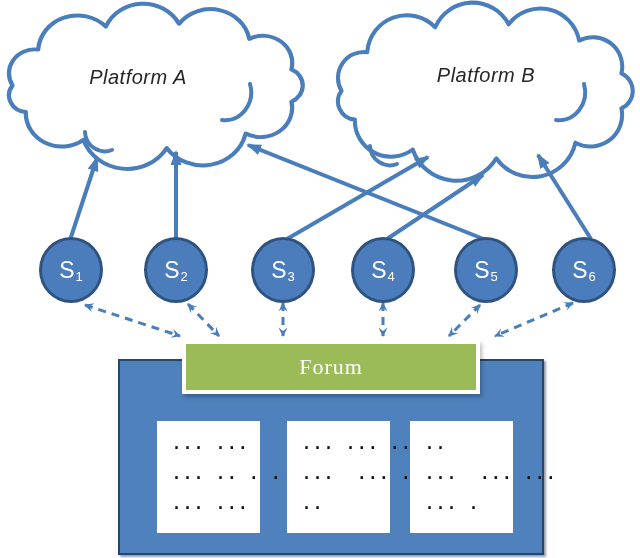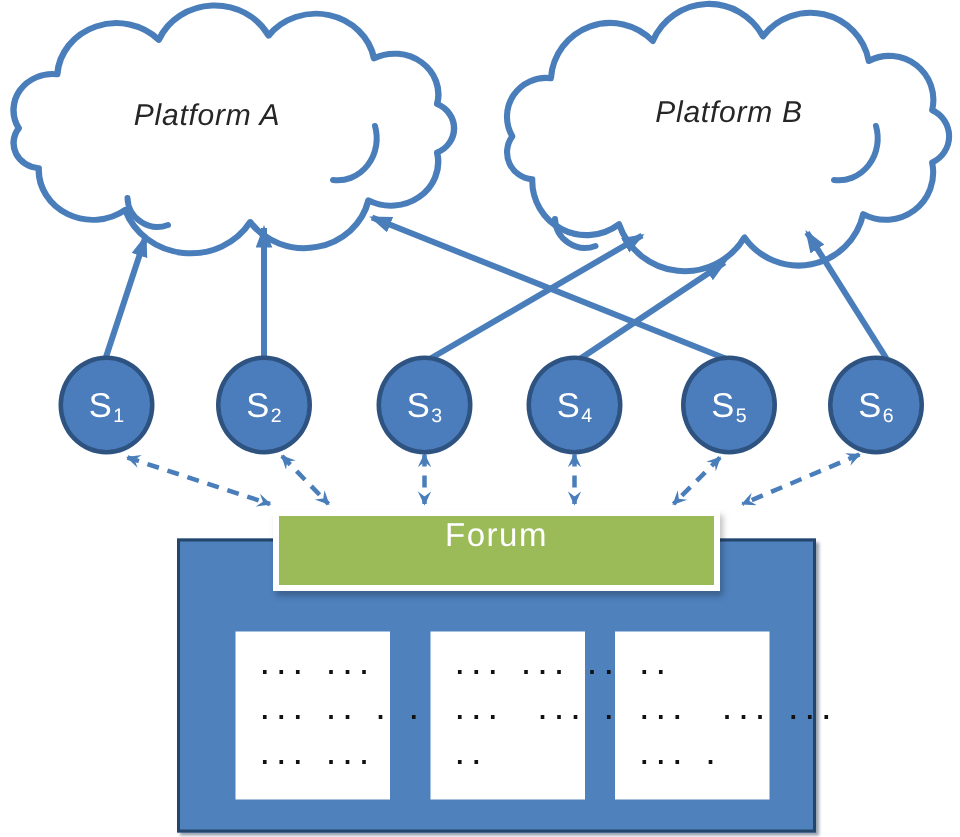--- a/index.html
+++ b/index.html
@@ -25,23 +25,24 @@
   .node .ns{font-size:13px;line-height:1;margin-top:12px;margin-left:1px;}
 
   .container-box{
     position:absolute;left:118px;top:359px;width:426px;height:196px;box-sizing:border-box;
     background:#4f81bd;border:2px solid #24466b;
     box-shadow:2px 2px 2px rgba(20,40,70,0.45);
   }
   .forum-box{
     position:absolute;left:182px;top:340px;width:298px;height:54px;box-sizing:border-box;
     background:#9bbb59;border:4px solid #ffffff;
-    display:flex;justify-content:center;
+    display:flex;align-items:center;justify-content:center;
     color:#ffffff;font-size:22px;letter-spacing:1px;
     box-shadow:2px 3px 4px rgba(0,0,0,0.25);
+    font-family:Liberation Serif, serif;
   }
   .card{
     position:absolute;top:421px;width:103px;height:112px;background:#ffffff;
     padding:14px 0 0 15px;box-sizing:border-box;
   }
   .card.c1{left:157px;} .card.c2{left:287px;} .card.c3{left:410px;}
   .card .row{
     height:30px;font-family:"DejaVu Sans Mono",monospace;font-weight:bold;
     font-size:15px;letter-spacing:2px;color:#111111;white-space:pre;line-height:18px;
   }

